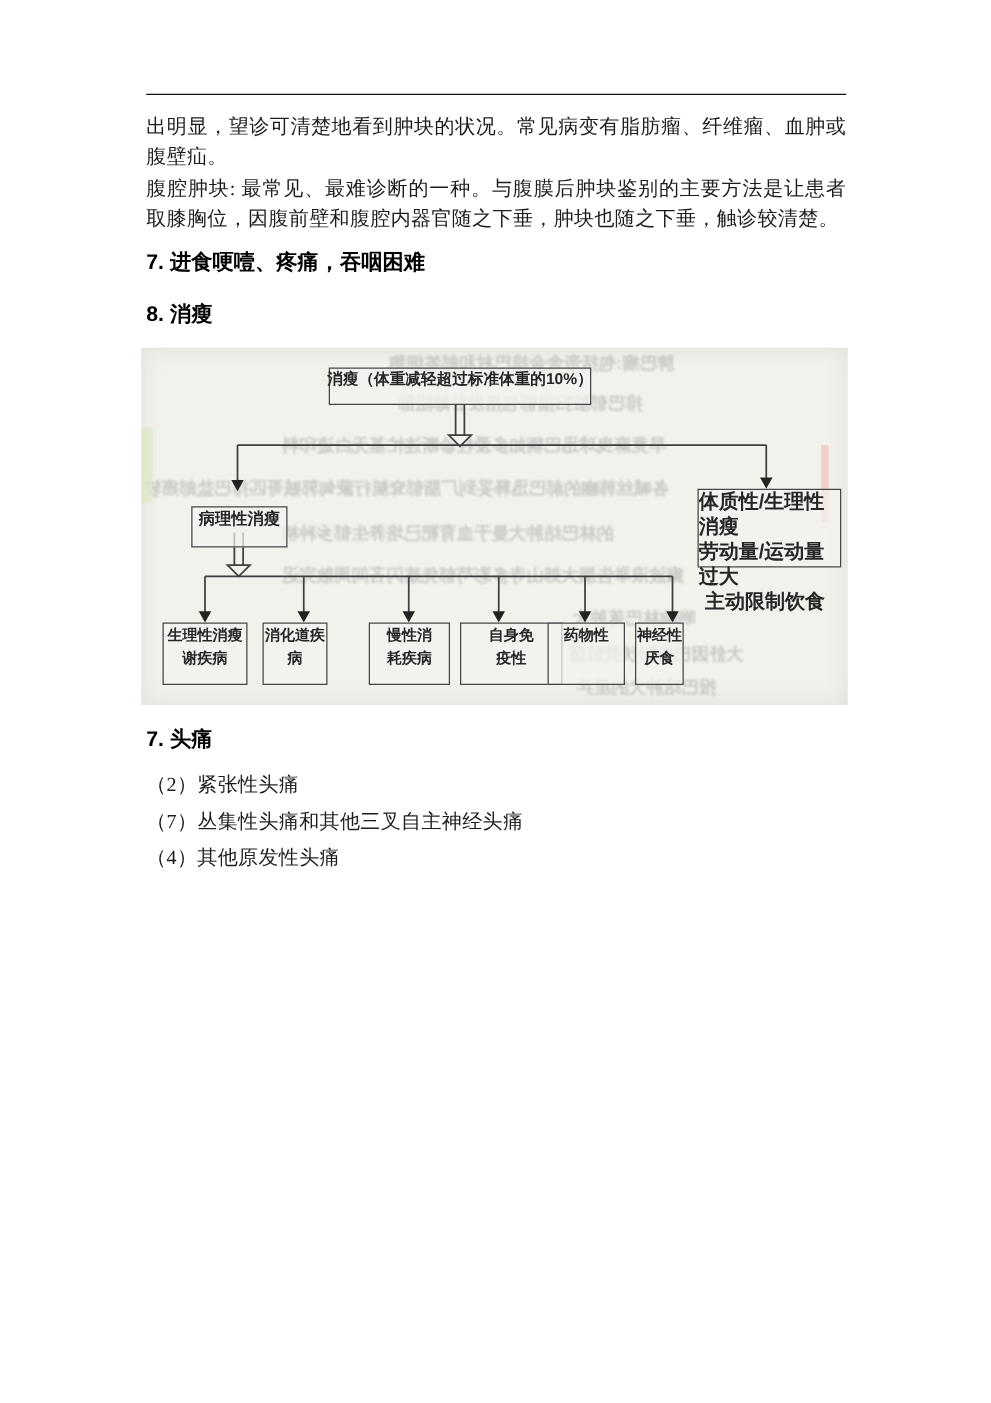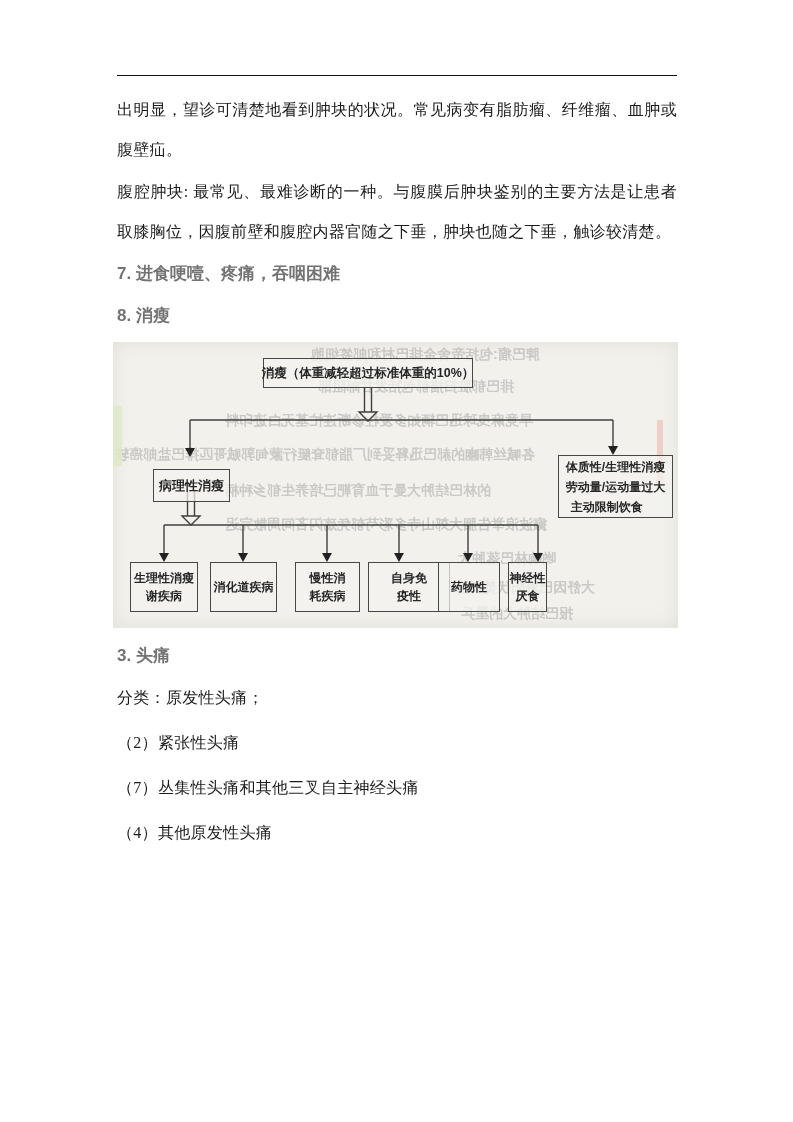--- a/index.html
+++ b/index.html
@@ -7,28 +7,28 @@
     position:relative;
     width:793px;height:1122px;
     background:#ffffff;
     font-family:"Liberation Serif","DejaVu Serif",serif;
     color:#1c1c1c;
     overflow:hidden;
   }
   .content{position:absolute;left:117px;top:0;width:560px;}
   .toprule{border:none;border-top:1.5px solid #111;margin:75px 0 0 0;}
   p.body{
-    font-size:16px;line-height:40px;margin:2px 0 0 0;
+    font-size:16px;line-height:24px;margin:2px 0 0 0;
     text-align:justify;letter-spacing:0.3px;
   }
   p.body.first{margin-top:14px;}
   p.body.item{margin-top:5px;text-align:left;}
   h2.hd{
     font-family:"Liberation Sans","DejaVu Sans",sans-serif;
-    font-size:17px;font-weight:bold;line-height:40px;margin:2px 0 0 0;color:#737373;
+    font-size:17px;font-weight:bold;line-height:40px;margin:2px 0 0 0;color:#000000;
   }
   h2.hd.h9{margin-top:8px;}
   
   .scan{
     position:relative;margin:6px 0 0 -4px;
     width:565px;height:286px;
     background:#f2f1ec;
     overflow:hidden;
     box-shadow:inset 0 0 18px rgba(190,188,178,0.35);
   }
@@ -48,33 +48,33 @@
   .strip{position:absolute;pointer-events:none;}
   .strip.green{left:0;top:64px;width:9px;height:60px;background:#dfe9c9;opacity:.85;}
   .strip.pink{left:544px;top:78px;width:6px;height:62px;background:#f0c9c4;opacity:.85;}
   .fc-svg{position:absolute;left:0;top:0;}
   .fc-box{
     position:absolute;
     border:1.5px solid #474747;
     background:rgba(243,242,238,0.72);
     font-family:"Liberation Sans","DejaVu Sans",sans-serif;
     font-weight:bold;color:#262626;
-    display:flex;align-items:center;justify-content:center;
+    display:flex;align-items:flex-start;justify-content:center;
     text-align:center;box-sizing:border-box;
   }
   .fc-label{white-space:pre-line;}
   .fc-root{left:150px;top:16px;width:210px;height:30px;font-size:12.5px;}
   .fc-root .fc-label{white-space:nowrap;}
   .fc-left{left:40px;top:115px;width:77px;height:33px;font-size:13px;margin-top:12px;}
-  .fc-right{left:445px;top:113px;width:115px;height:63px;font-size:12px;line-height:20px;}
+  .fc-right{left:445px;top:113px;width:115px;height:63px;font-size:16px;line-height:20px;}
   .fc-right .rline{display:block;text-align:left;}
   .fc-right .rline.indent{padding-left:5px;}
   .fc-b{top:220px;height:50px;font-size:12px;line-height:18px;}
   .fc-b0{left:17px;width:68px;}
-  .fc-b1{left:97px;width:67px;}
+  .fc-b1{left:97px;width:52px;}
   .fc-b2{left:182px;width:65px;}
   .fc-b3{left:255px;width:82px;}
   .fc-b4{left:325px;width:62px;}
   .fc-b5{left:395px;width:39px;}
 </style>
 </head>
 <body>
 
 <div class="page">
   <div class="content">
@@ -168,20 +168,19 @@
       </div>
       <div class="fc-box fc-b fc-b4">
         <span class="fc-label">药物性</span>
       </div>
       <div class="fc-box fc-b fc-b5">
         <span class="fc-label">神经性
 厌食</span>
       </div>
     </div>
 
-    <h2 class="hd h9">3. 头痛</h2>
-    <p class="body">分类：原发性头痛；</p>
+    <h2 class="hd h9">7. 头痛</h2>
     <p class="body item">（2）紧张性头痛</p>
     <p class="body item">（7）丛集性头痛和其他三叉自主神经头痛</p>
     <p class="body item">（4）其他原发性头痛</p>
 
   </div>
 </div>
 
 </body></html>

